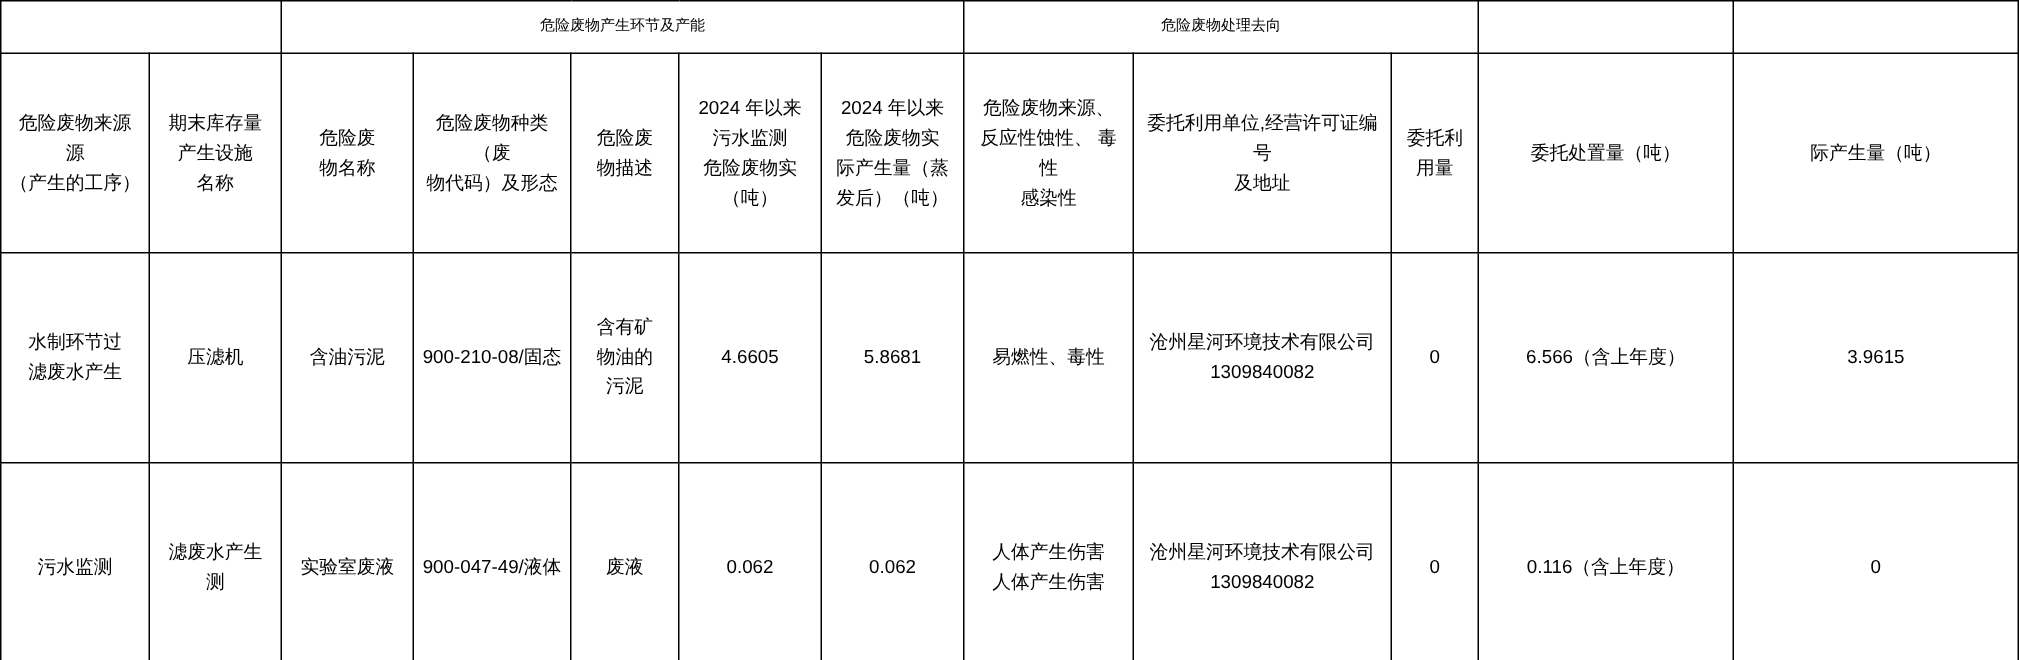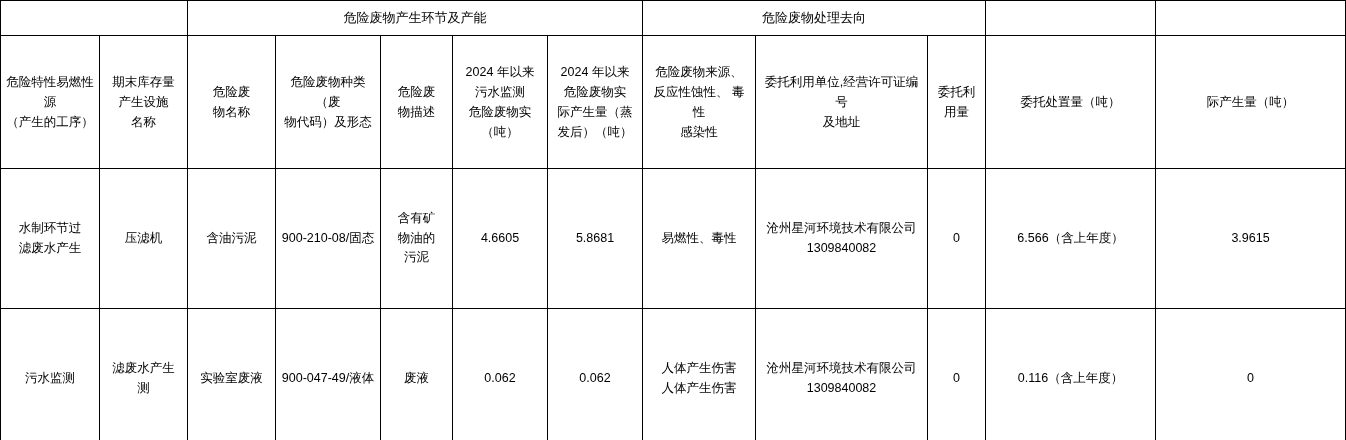--- a/index.html
+++ b/index.html
@@ -30,21 +30,21 @@
     vertical-align: middle;
     font-size: 12.5px;
     line-height: 1.55;
     padding: 2px 3px;
     word-break: break-all;
     overflow-wrap: break-word;
   }
   
   tr.group-row td {
     height: 30px;
-    font-size: 13px;
+    font-size: 10px;
   }
   td.blank-cell {
     border-top: 1px solid #000;
     border-bottom: 1px solid #000;
   }
   
   tr.header-row td {
     height: 128px;
     font-size: 12.5px;
     line-height: 1.6;
@@ -79,21 +79,21 @@
         <tr class="group-row">
       <td colspan="2" class="blank-cell"></td>
       <td colspan="5">危险废物产生环节及产能</td>
       <td colspan="3">危险废物处理去向</td>
       <td></td>
       <td></td>
     </tr>
 
     <tr class="header-row">
       <td>
-        <span class="cellline">危险特性易燃性</span>
+        <span class="cellline">危险废物来源</span>
         <span class="cellline">源</span>
         <span class="cellline">（产生的工序）</span>
       </td>
       <td>
         <span class="cellline">期末库存量</span>
         <span class="cellline">产生设施</span>
         <span class="cellline">名称</span>
       </td>
       <td>
         <span class="cellline">危险废</span>

